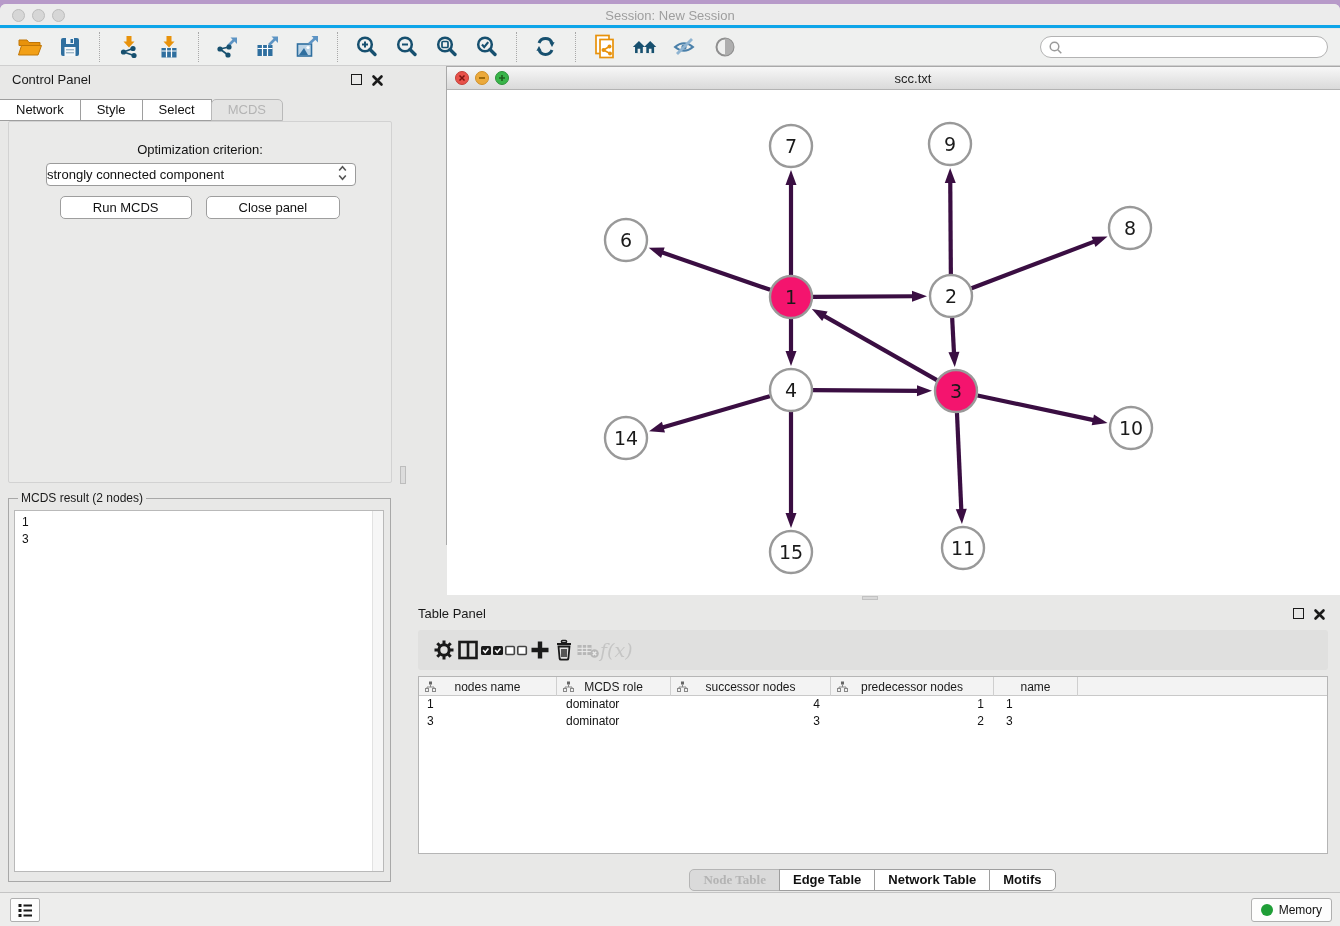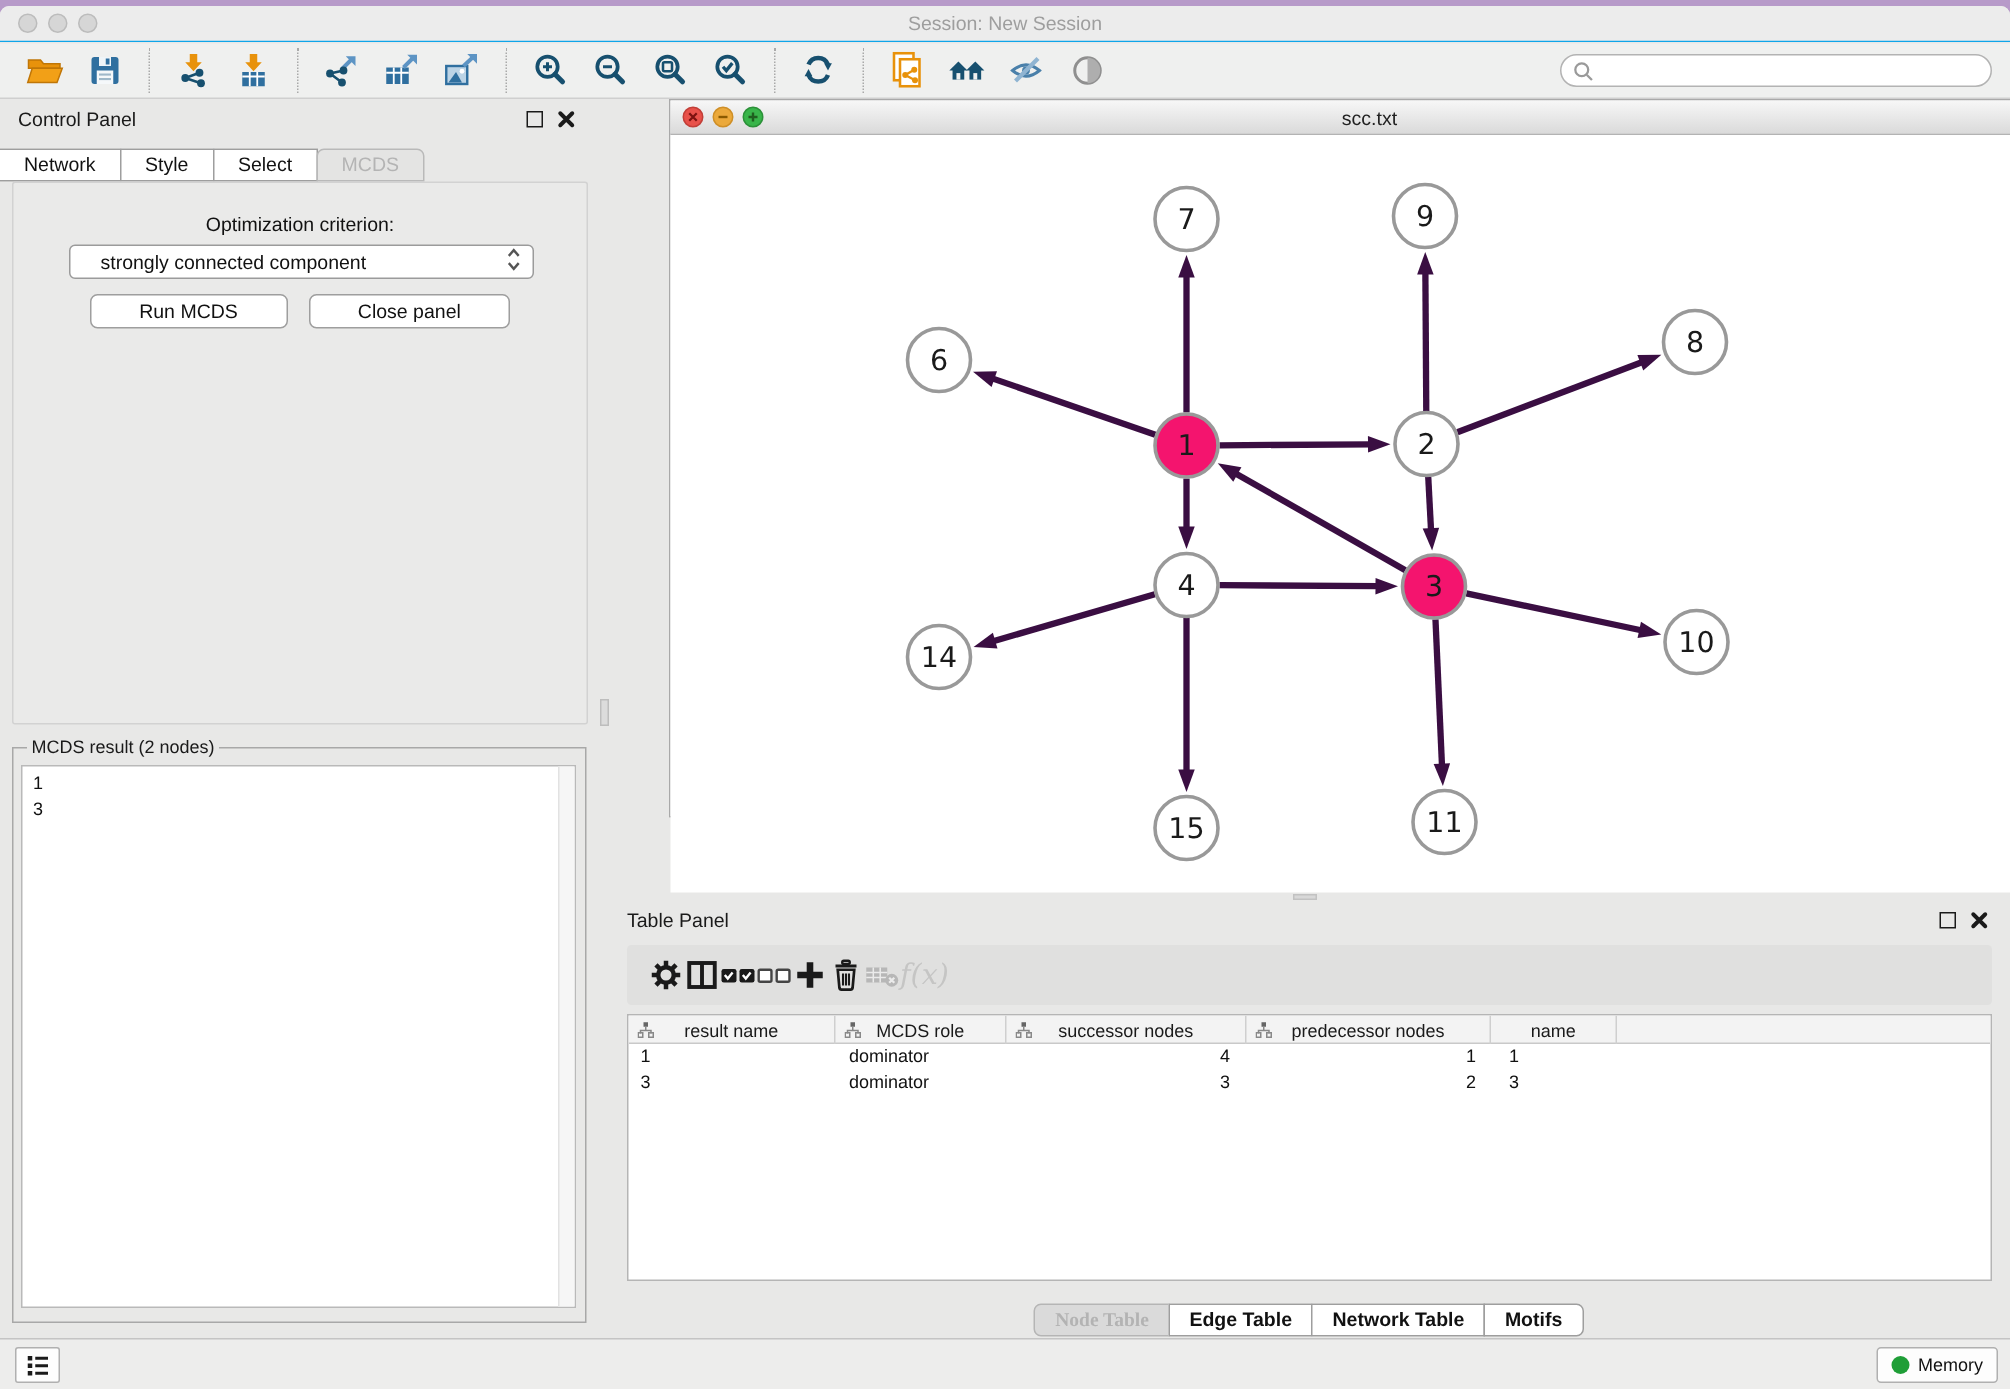--- a/index.html
+++ b/index.html
@@ -2,21 +2,21 @@
 <html><head>
 <meta charset="utf-8">
 <style>
   * { margin:0; padding:0; box-sizing:border-box; }
   html,body { width:1340px; height:926px; }
   body { font-family:"Liberation Sans","DejaVu Sans",sans-serif; background:#b79ac9; position:relative; overflow:hidden; }
   #app { position:absolute; inset:0; }
   #frame { position:absolute; left:0; top:4px; right:0; bottom:0; background:#e8e8e7; border-radius:6px 6px 0 0; }
 
   
-  #titlebar { position:absolute; left:0; top:0; width:100%; height:24px; background:#ececec; border-radius:6px 6px 0 0; border-bottom:1px solid #0ea5e9; }
+  #titlebar { position:absolute; left:0; top:0; width:100%; height:24px; background:#ececec; border-radius:6px 6px 0 0; border-bottom:3px solid #0ea5e9; }
   .tl-dot { position:absolute; top:5px; width:13px; height:13px; border-radius:50%; background:#d6d6d6; border:1px solid #bcbcbc; }
   #main-title { position:absolute; left:0; right:0; top:4px; text-align:center; font-size:13px; color:#9e9e9e; }
 
   
   #toolbar { position:absolute; left:0; top:25px; width:100%; height:37px; background:#eff0ef; border-bottom:1px solid #cfcfcf; display:flex; align-items:center; padding-left:10px; }
   .tb-btn { width:26px; height:26px; margin:0 7px; display:flex; align-items:center; justify-content:center; }
   .tb-sep { height:30px; border-left:1px dotted #a9a9a9; margin:0 9px; }
   #search-box { margin-left:auto; margin-right:12px; width:288px; height:22px; background:#fff; border:1px solid #b3b3b3; border-radius:12px; display:flex; align-items:center; padding-left:7px; }
   #search-input { border:none; outline:none; flex:1; height:18px; font-size:12px; background:transparent; margin-left:4px; }
 
@@ -24,21 +24,21 @@
   #control-panel { position:absolute; left:0; top:62px; width:400px; height:822px; background:#e8e8e7; }
   .panel-head { position:absolute; left:0; top:0; width:100%; height:27px; }
   .panel-title { position:absolute; left:12px; top:6px; font-size:13px; color:#1a1a1a; }
   .float-btn { position:absolute; top:8px; width:11px; height:11px; border:1.6px solid #1a1a1a; background:transparent; }
   .close-btn { position:absolute; top:7px; width:13px; height:13px; }
   #cp-tabs { position:absolute; left:0; top:33px; width:100%; display:flex; }
   .cp-tab { height:22px; line-height:20px; padding:0 16px; font-size:13px; background:#fff; border:1px solid #9e9e9e; margin-left:-1px; color:#111; }
   .cp-tab.selected { background:#e4e4e3; color:#b4b4b4; border-radius:5px 5px 0 0; border-color:#b9b9b9; }
   #cp-content { position:absolute; left:8px; top:55px; width:384px; height:362px; background:#eaeae9; border:1px solid #d2d2d2; border-radius:2px; }
   #opt-label { position:absolute; left:0; right:0; top:20px; text-align:center; font-size:13px; color:#111; }
-  #opt-select { position:absolute; left:37px; top:41px; width:310px; height:23px; background:#fff; border:1px solid #9b9b9b; border-radius:4px; display:flex; align-items:center; font-size:13px; padding-left:20px; color:#111; }
+  #opt-select { position:absolute; left:37px; top:41px; width:310px; height:23px; background:#fff; border:1px solid #9b9b9b; border-radius:4px; display:flex; align-items:center; font-size:13px; padding-left:0; color:#111; }
   #opt-select .spin { margin-left:auto; margin-right:8px; }
   #cp-buttons { position:absolute; left:0; right:0; top:74px; display:flex; justify-content:center; gap:14px; }
   .cp-btn { height:23px; padding:0 32px; background:#fff; border:1px solid #9e9e9e; border-radius:5px; font-size:13px; color:#111; display:flex; align-items:center; }
   #mcds-box { position:absolute; left:8px; top:432px; width:383px; height:384px; border:1px solid #a8a8a8; }
   #mcds-legend { position:absolute; left:9px; top:-8px; background:#e8e8e7; padding:0 3px; font-size:12px; color:#1a1a1a; }
   #mcds-inner { position:absolute; left:5px; right:6px; top:11px; bottom:9px; background:#fff; border:1px solid #b9b9b9; }
   #mcds-scroll { position:absolute; right:0; top:0; bottom:0; width:11px; background:#f6f6f6; border-left:1px solid #e2e2e2; }
   .result-line { font-size:12px; line-height:17px; padding-left:7px; color:#111; }
   .result-line:first-child { padding-top:3px; }
 
@@ -484,21 +484,21 @@
     </div>
     <div id="tp-table">
       <div id="tp-header">
             <div class="th-cell" style="width: 138px;">
               <svg class="tree-ic" width="11" height="11" viewBox="0 0 11 11">
                 <rect x="4" y="0.5" width="3" height="3" fill="#666"></rect>
                 <path d="M5.5,3.5 V6 M2,8 V6 H9 V8" fill="none" stroke="#888" stroke-width="1"></path>
                 <rect x="0.5" y="7.5" width="3" height="3" fill="none" stroke="#888"></rect>
                 <rect x="7.5" y="7.5" width="3" height="3" fill="none" stroke="#888"></rect>
               </svg>
-              <span>result name</span>
+              <span>nodes name</span>
             </div>
             <div class="th-cell" style="width: 114px;">
               <svg class="tree-ic" width="11" height="11" viewBox="0 0 11 11">
                 <rect x="4" y="0.5" width="3" height="3" fill="#666"></rect>
                 <path d="M5.5,3.5 V6 M2,8 V6 H9 V8" fill="none" stroke="#888" stroke-width="1"></path>
                 <rect x="0.5" y="7.5" width="3" height="3" fill="none" stroke="#888"></rect>
                 <rect x="7.5" y="7.5" width="3" height="3" fill="none" stroke="#888"></rect>
               </svg>
               <span>MCDS role</span>
             </div>

